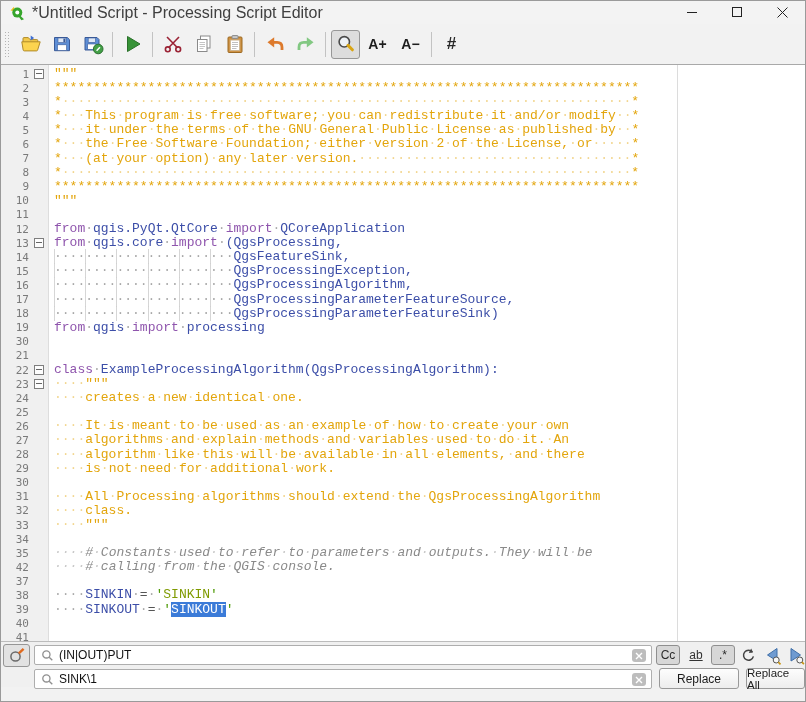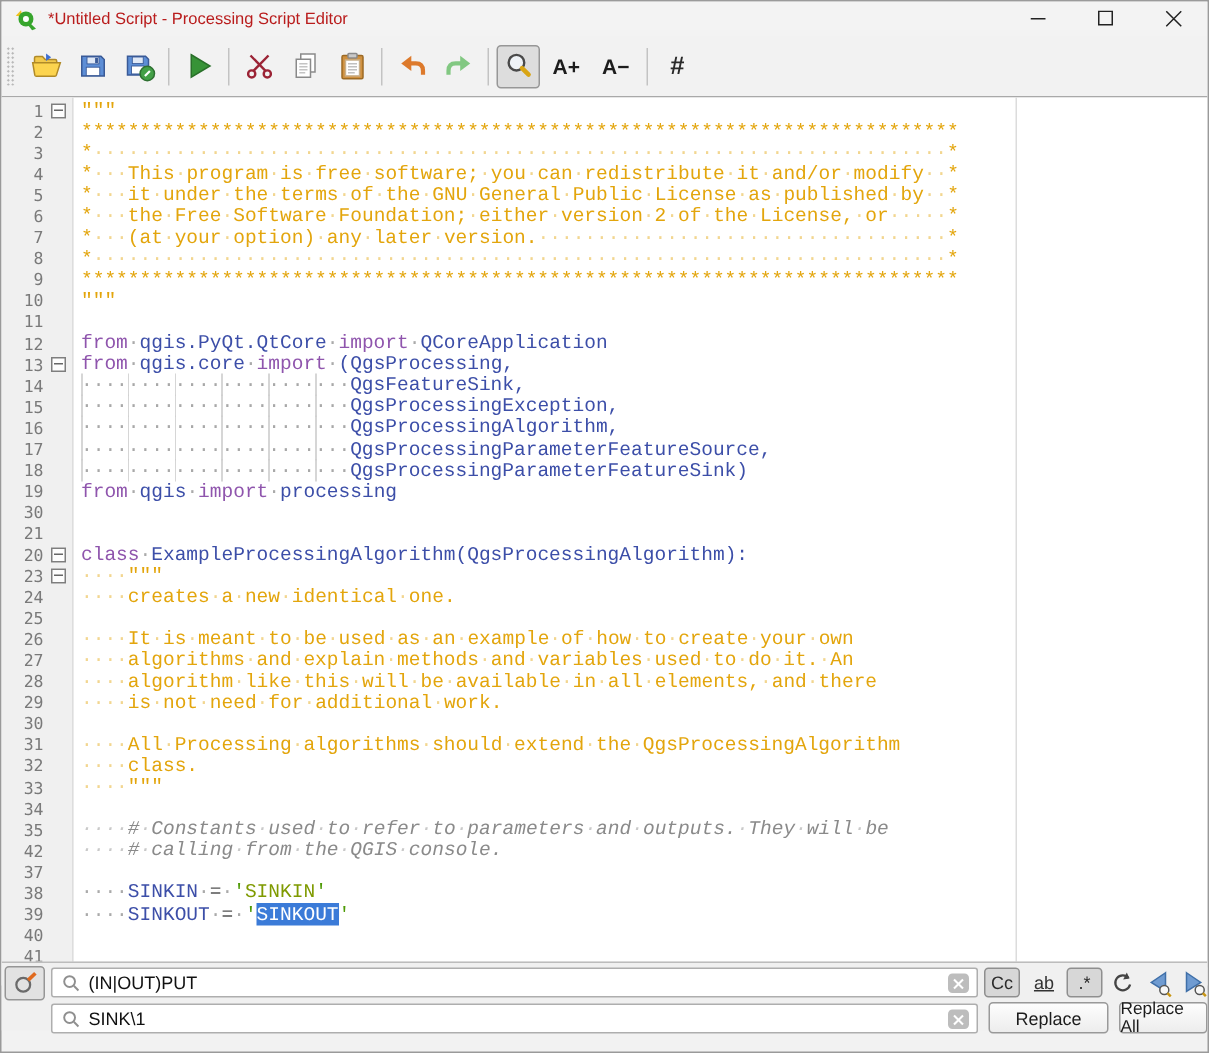--- a/index.html
+++ b/index.html
@@ -3,21 +3,21 @@
 <meta charset="utf-8">
 <style>
   html,body{margin:0;padding:0;background:#d8d8d8;}
   *{box-sizing:border-box;}
   .win{position:relative;width:806px;height:702px;background:#f2f2f2;border:1px solid #9a9a9a;
        overflow:hidden;font-family:"Liberation Sans",sans-serif;}
   
   .titlebar{position:absolute;left:0;top:0;width:100%;height:23px;background:#f3f3f3;
             display:flex;align-items:center;}
   .applogo{width:16px;height:16px;margin:0 7px 0 8px;display:flex;}
-  .title{font-size:11px;color:#b91c1c;flex:1;white-space:nowrap;}
+  .title{font-size:16px;color:#404040;flex:1;white-space:nowrap;}
   .wc{width:45px;height:23px;display:flex;align-items:center;justify-content:center;}
   .wc svg{display:block;}
   
   .toolbar{position:absolute;left:0;top:23px;width:100%;height:41px;background:#f2f2f2;
            border-bottom:1px solid #a9a9a9;display:flex;align-items:center;}
   .grip{width:6px;height:26px;margin:0 5px 0 3px;
         background-image:radial-gradient(#b3b3b3 34%,transparent 36%);background-size:3px 3px;}
   .tbtn{width:29px;height:29px;display:flex;align-items:center;justify-content:center;
         border:1px solid transparent;border-radius:3px;margin:0 1px;}
   .tbtn.pressed{background:#dddddd;border:1px solid #979797;}
@@ -323,21 +323,21 @@
             <span class="foldbox"></span>
           </span>
         </div>
         <div class="gl">
           <span class="ln">21</span>
           <span class="fb">
             <span class="foldbox"></span>
           </span>
         </div>
         <div class="gl">
-          <span class="ln">20</span>
+          <span class="ln">22</span>
           <span class="fb">
             <span class="foldbox has"></span>
           </span>
         </div>
         <div class="gl">
           <span class="ln">23</span>
           <span class="fb">
             <span class="foldbox has"></span>
           </span>
         </div>

